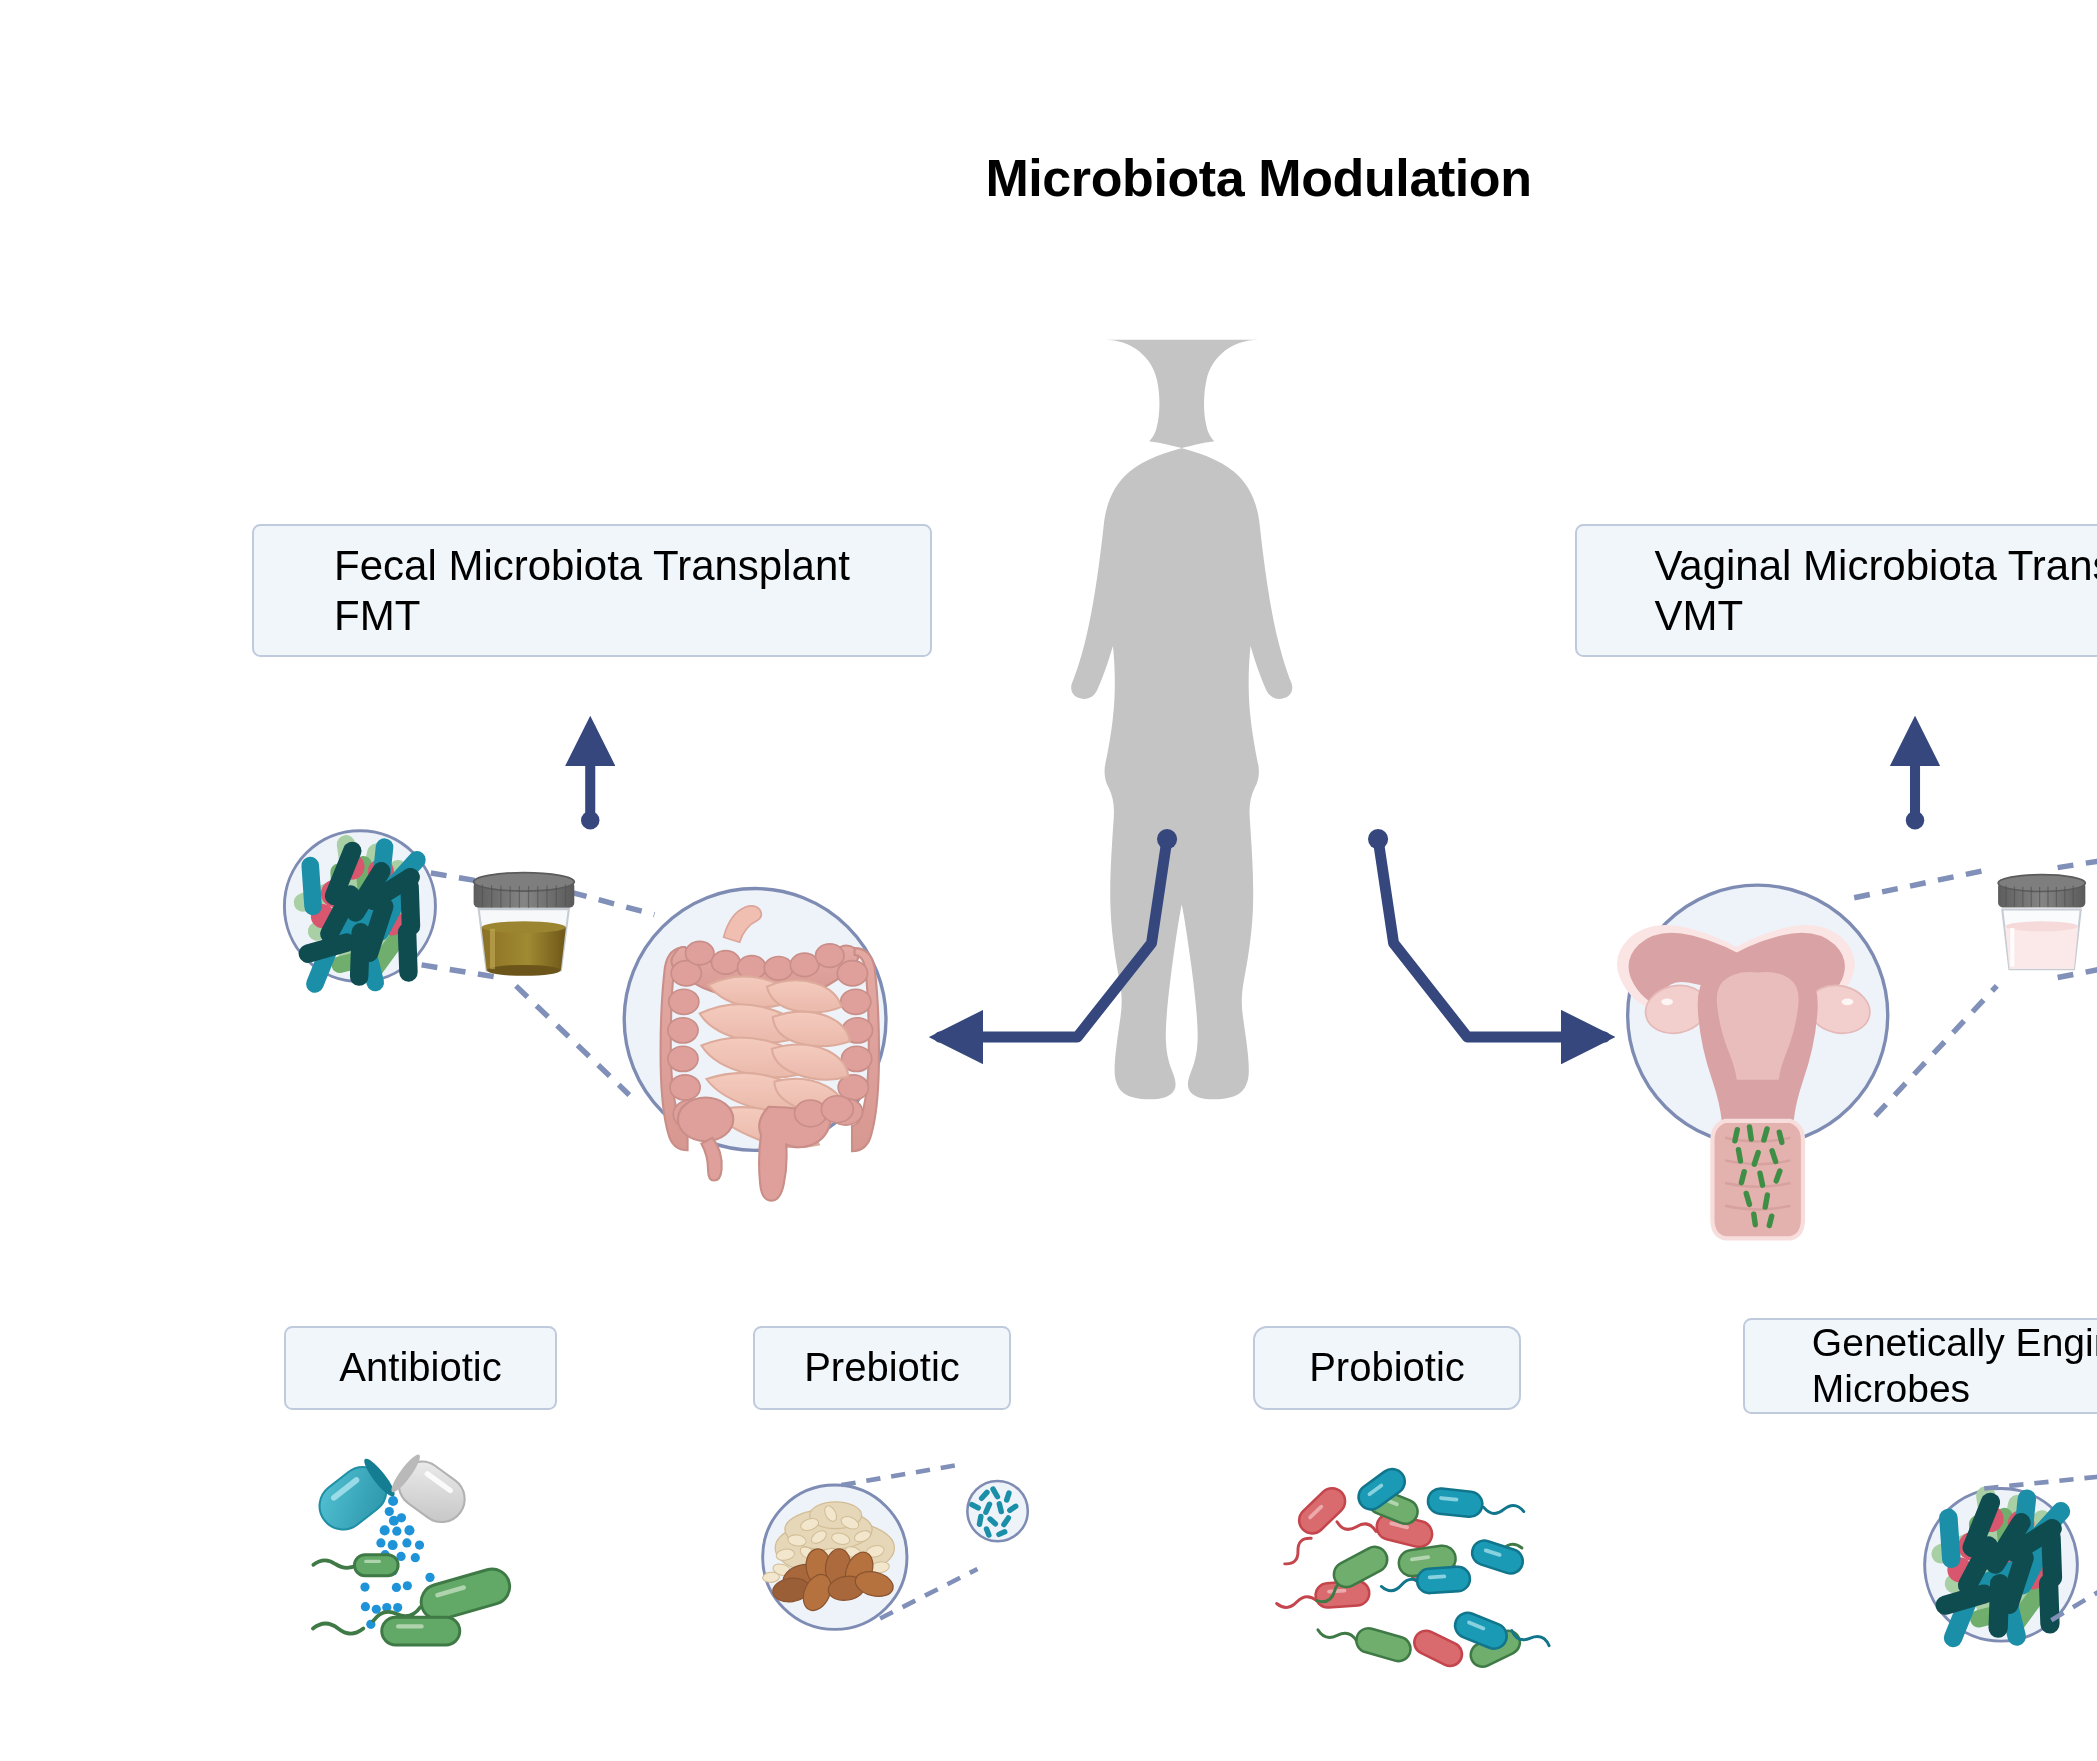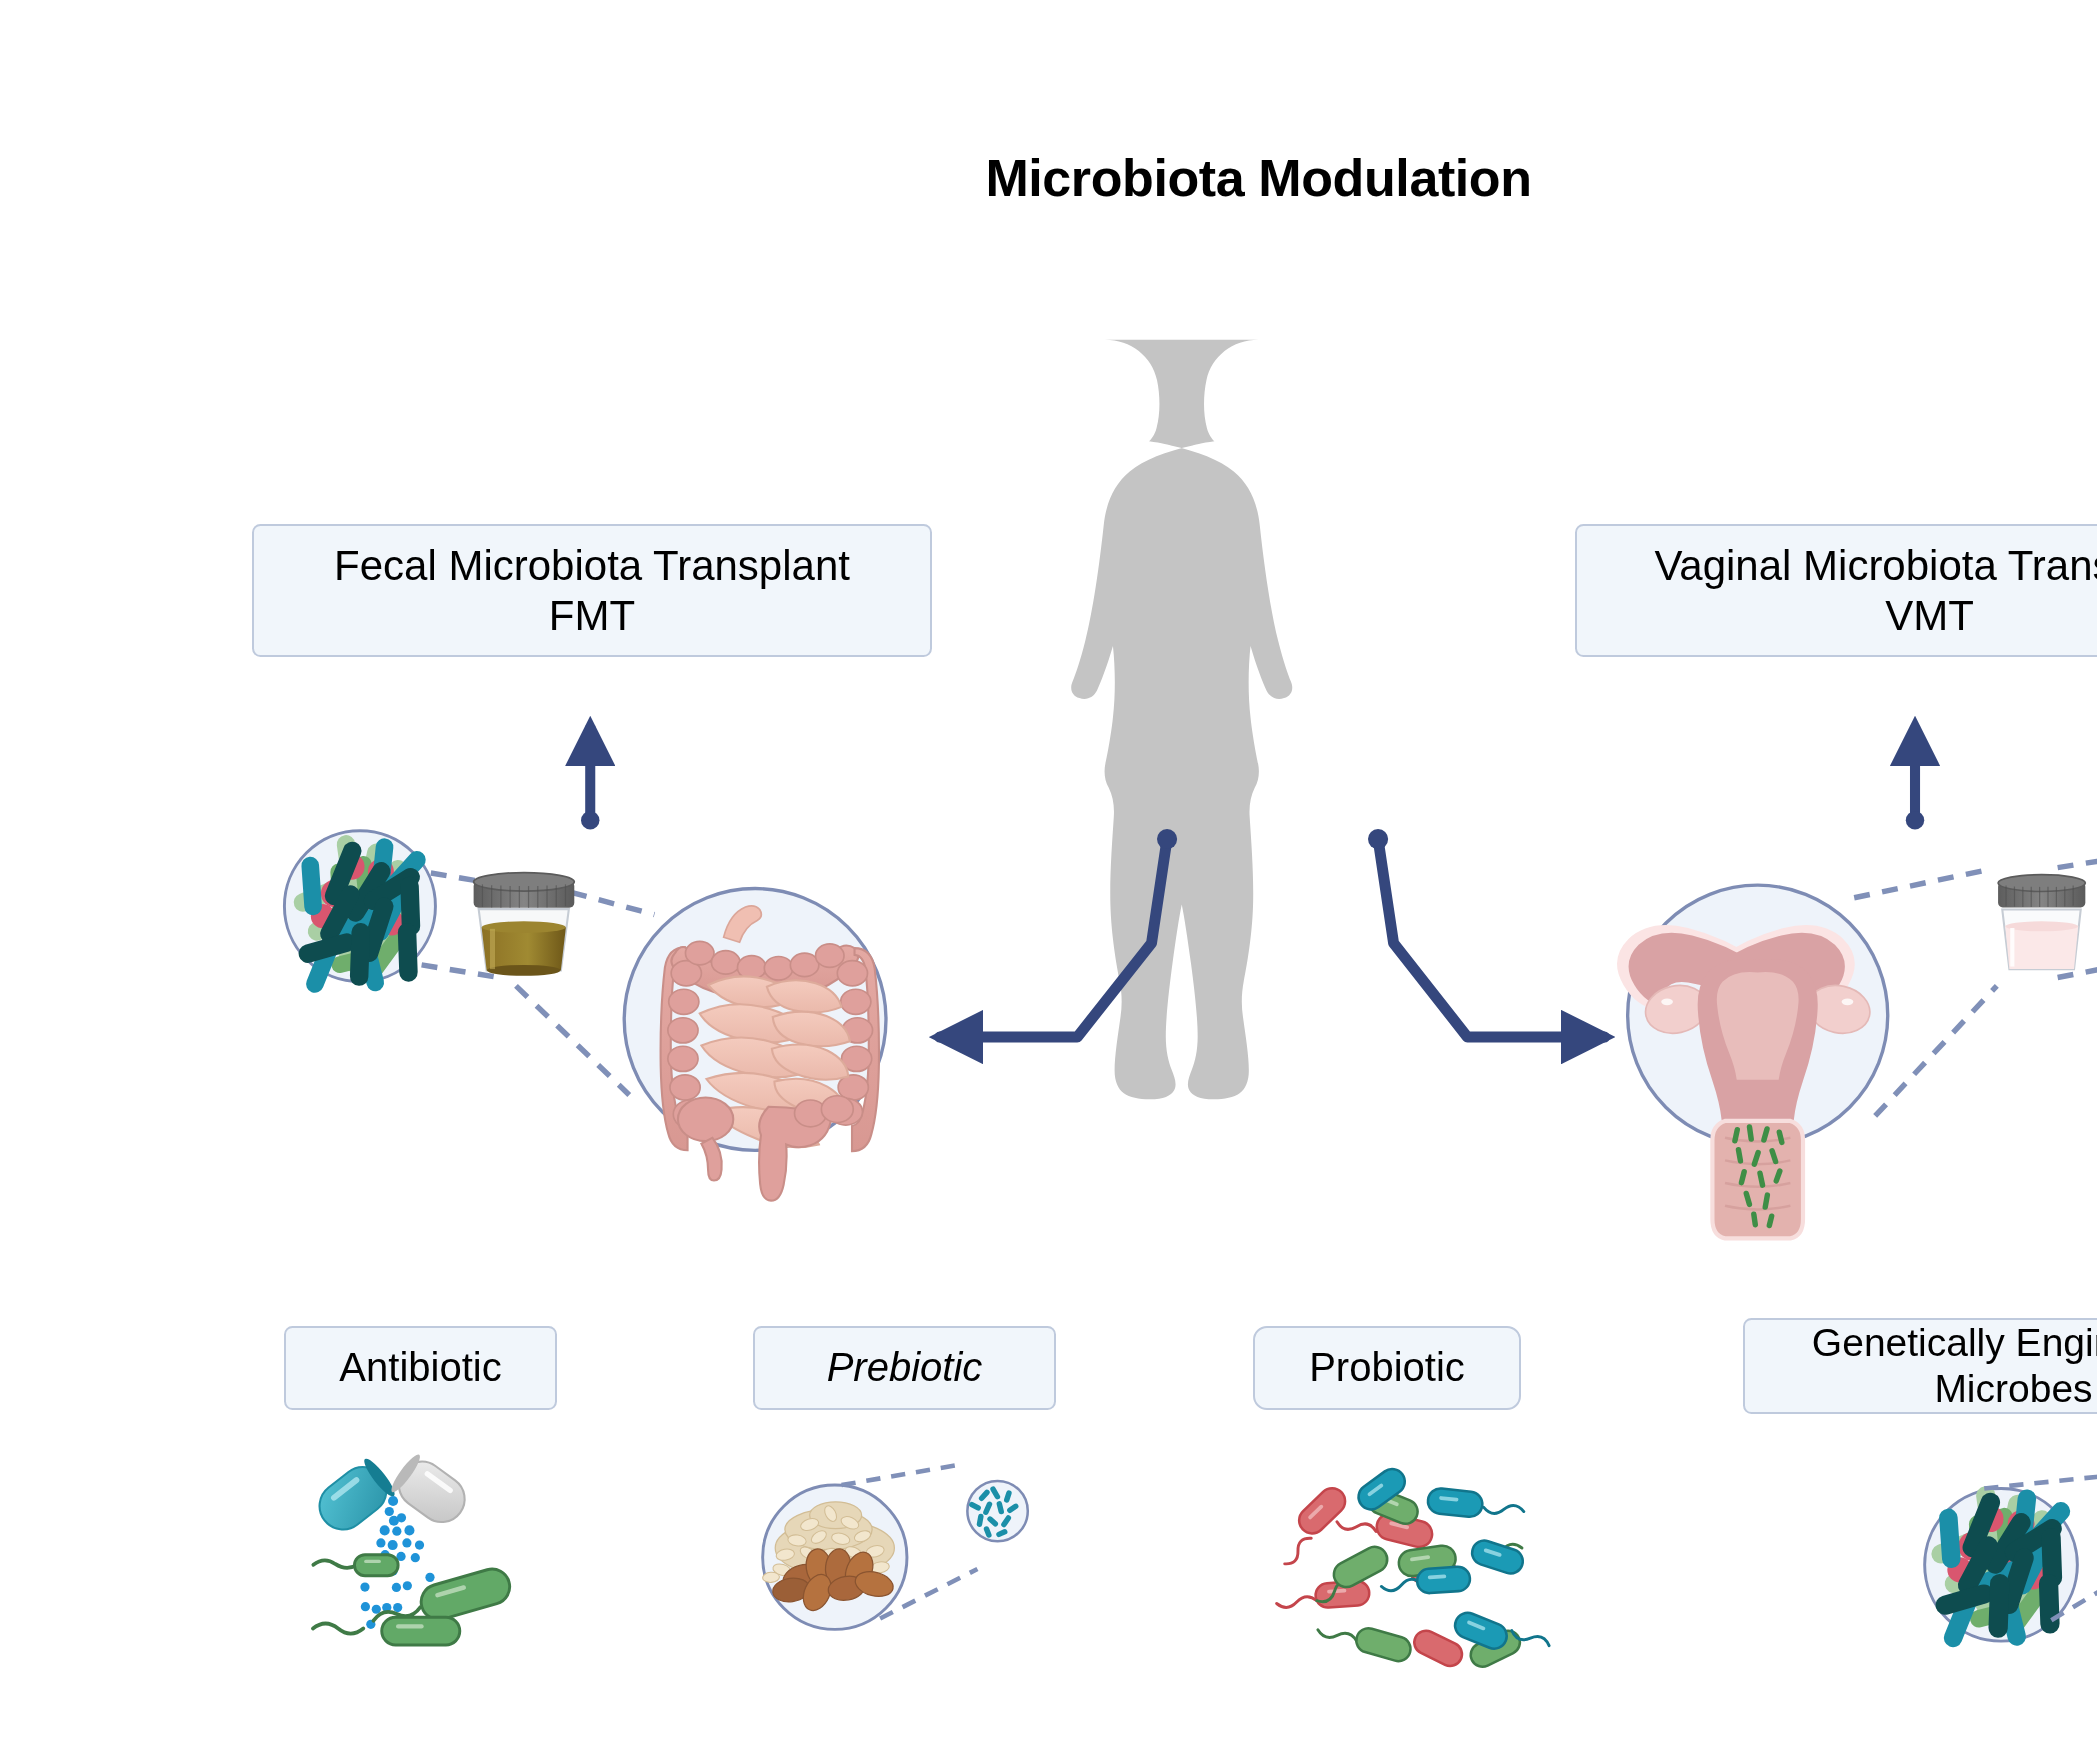--- a/index.html
+++ b/index.html
@@ -14,31 +14,31 @@
     font-size:52px;font-weight:bold;letter-spacing:-0.4px;color:#000;
   }
 
   
   .label-box{
     position:absolute;
     background:#f1f6fb;
     border:2.1px solid #bfcadd;
     border-radius:8.4px;
     display:flex;align-items:center;justify-content:center;
-    text-align:center;
+    text-align:left;
     line-height:1.18;
     color:#000;
     box-sizing:border-box;
   }
   .label-box .txt{display:block;white-space:pre-line;}
 
   #box-fmt{left:252px;  top:524px; width:680px; height:133px; font-size:42px;}
   #box-vmt{left:1575px; top:524px; width:709px; height:133px; font-size:42px;}
   #box-antibiotic{left:284px;  top:1326px; width:273px;  height:84px; font-size:40px;}
-  #box-prebiotic{ left:753px; top:1326px; width:303px;  height:84px; font-size:40px;font-style:italic;}
+  #box-prebiotic{ left:753px; top:1326px; width:258px;  height:84px; font-size:40px;}
   #box-probiotic{ left:1253px; top:1326px; width:268px;  height:84px; font-size:40px;border-radius:14px;}
   #box-gem{       left:1743px; top:1318px; width:541px; height:96px; font-size:39px;}
 
   
   #art{position:absolute;left:0;top:0;width:2517px;height:1762px;}
 </style>
 </head>
 <body>
 
 <svg id="art" viewBox="0 0 6000 4200" xmlns="http://www.w3.org/2000/svg">

